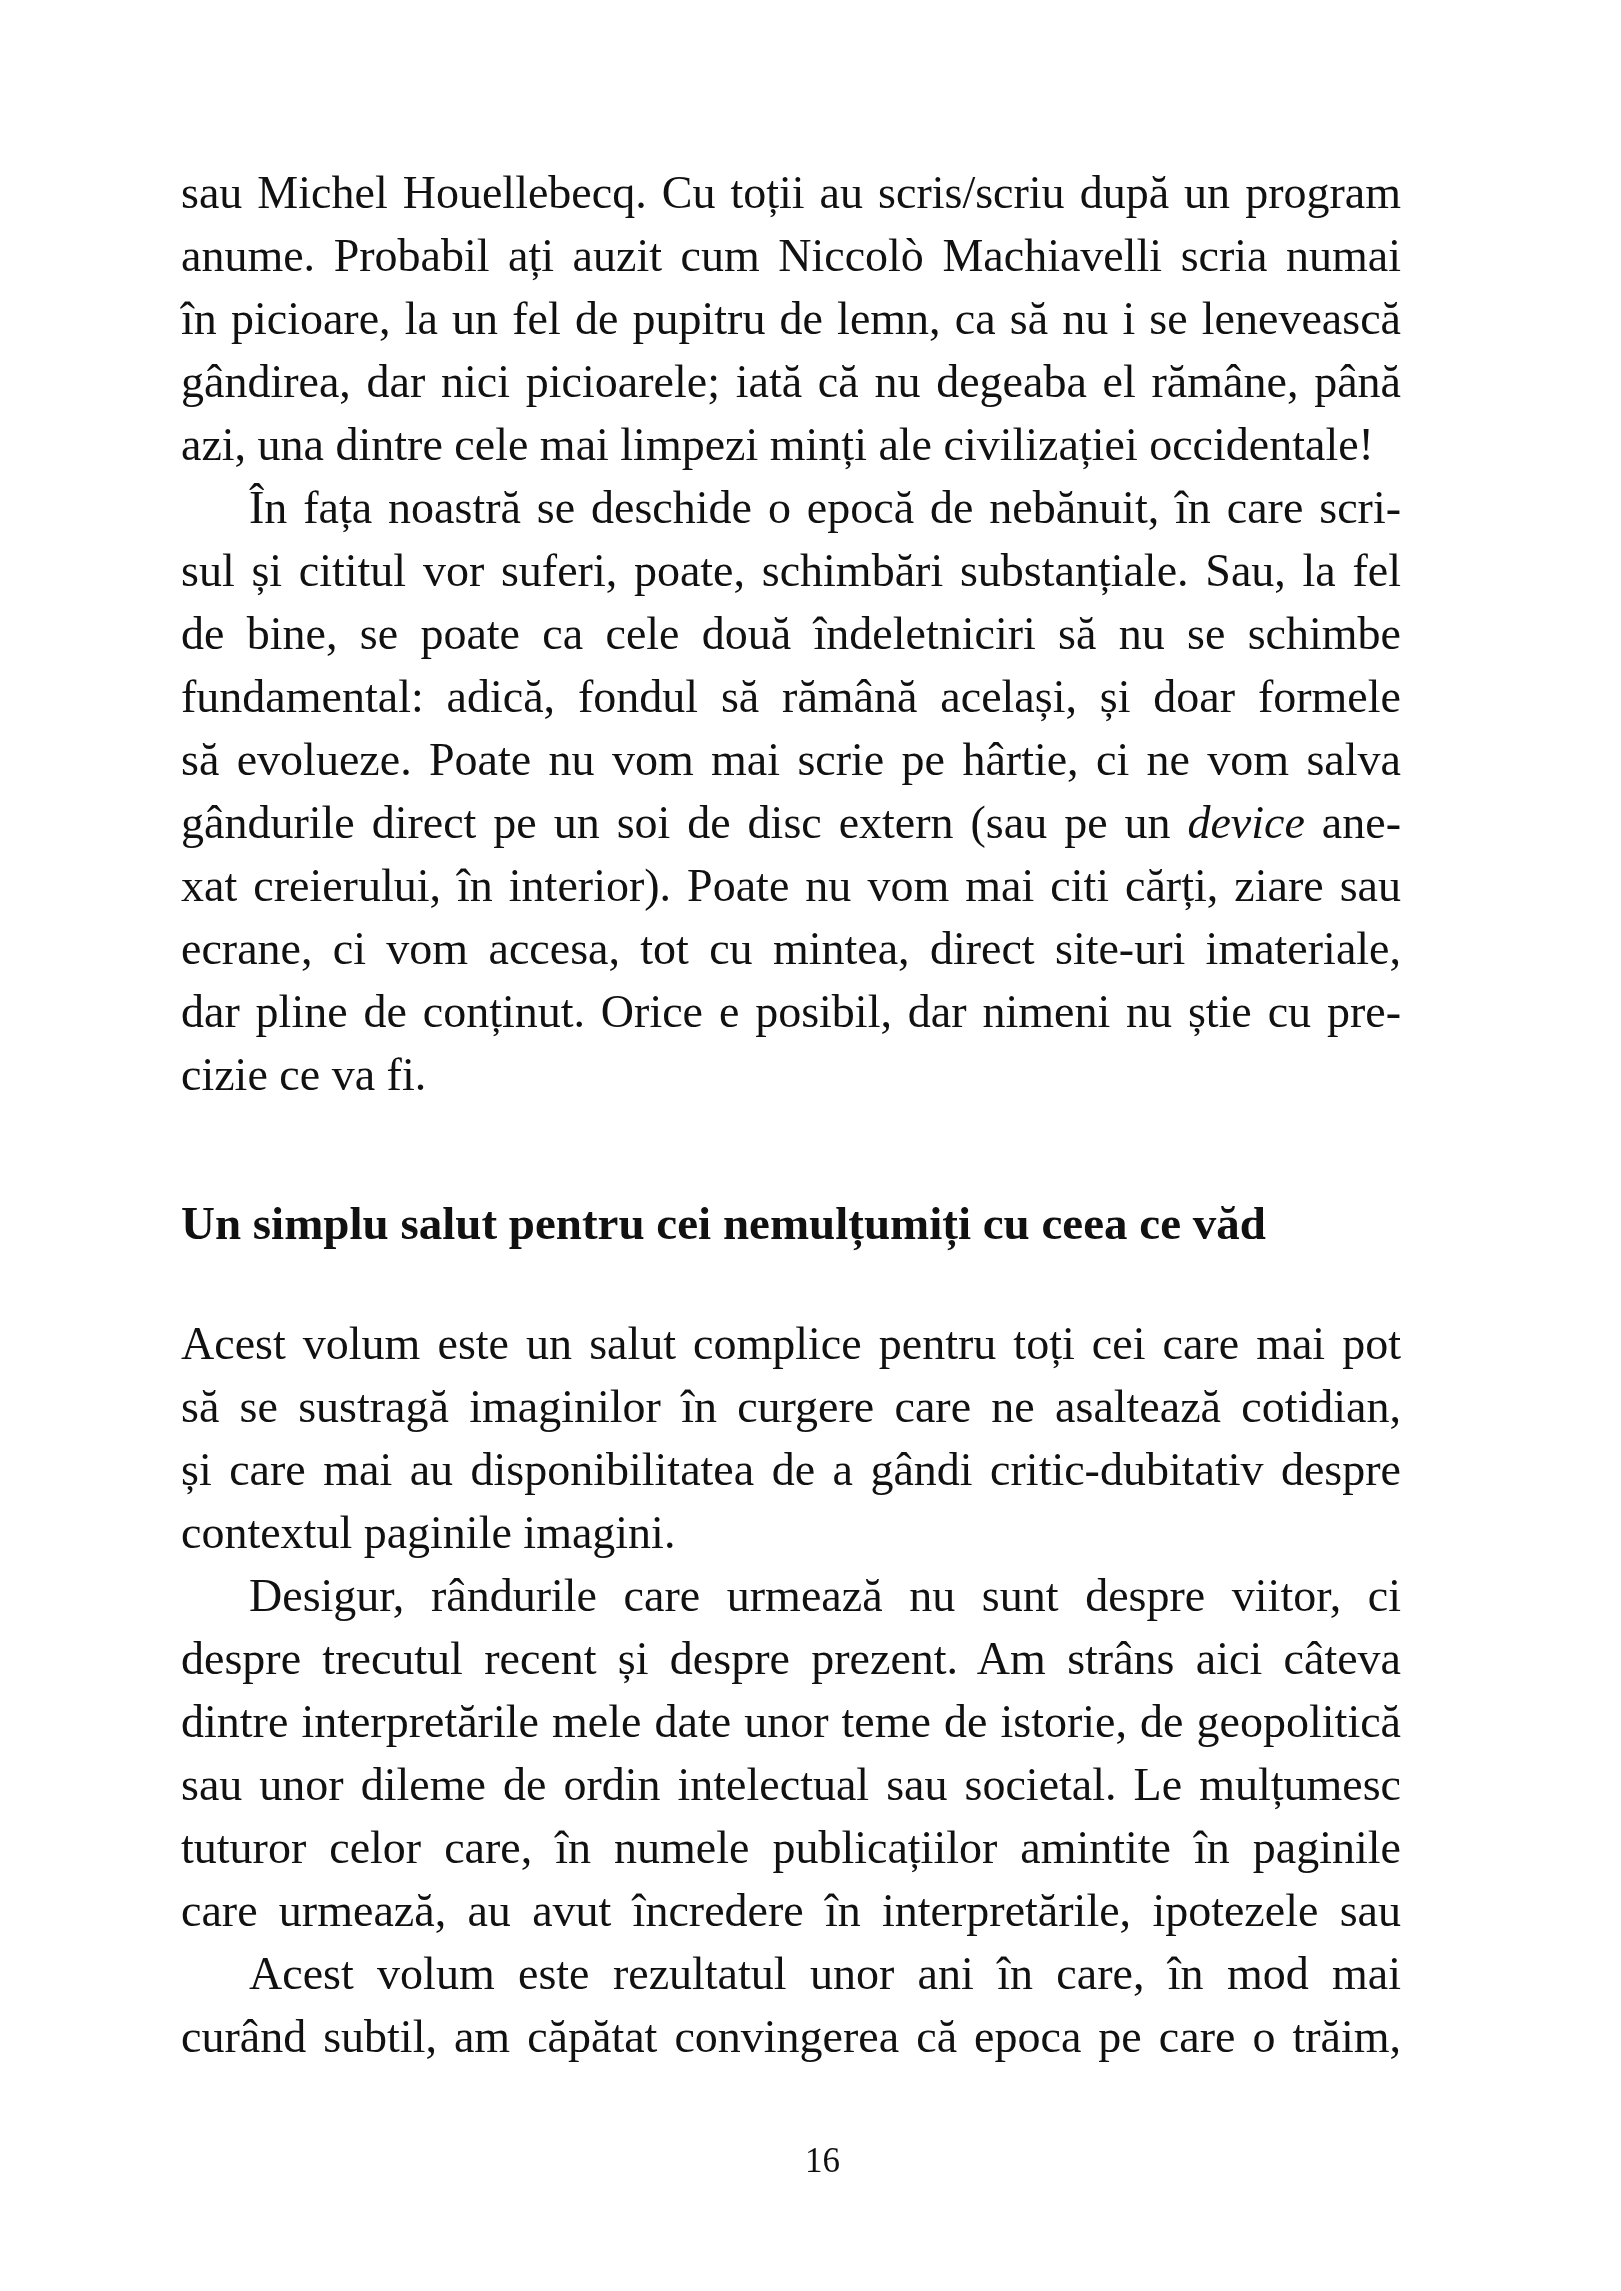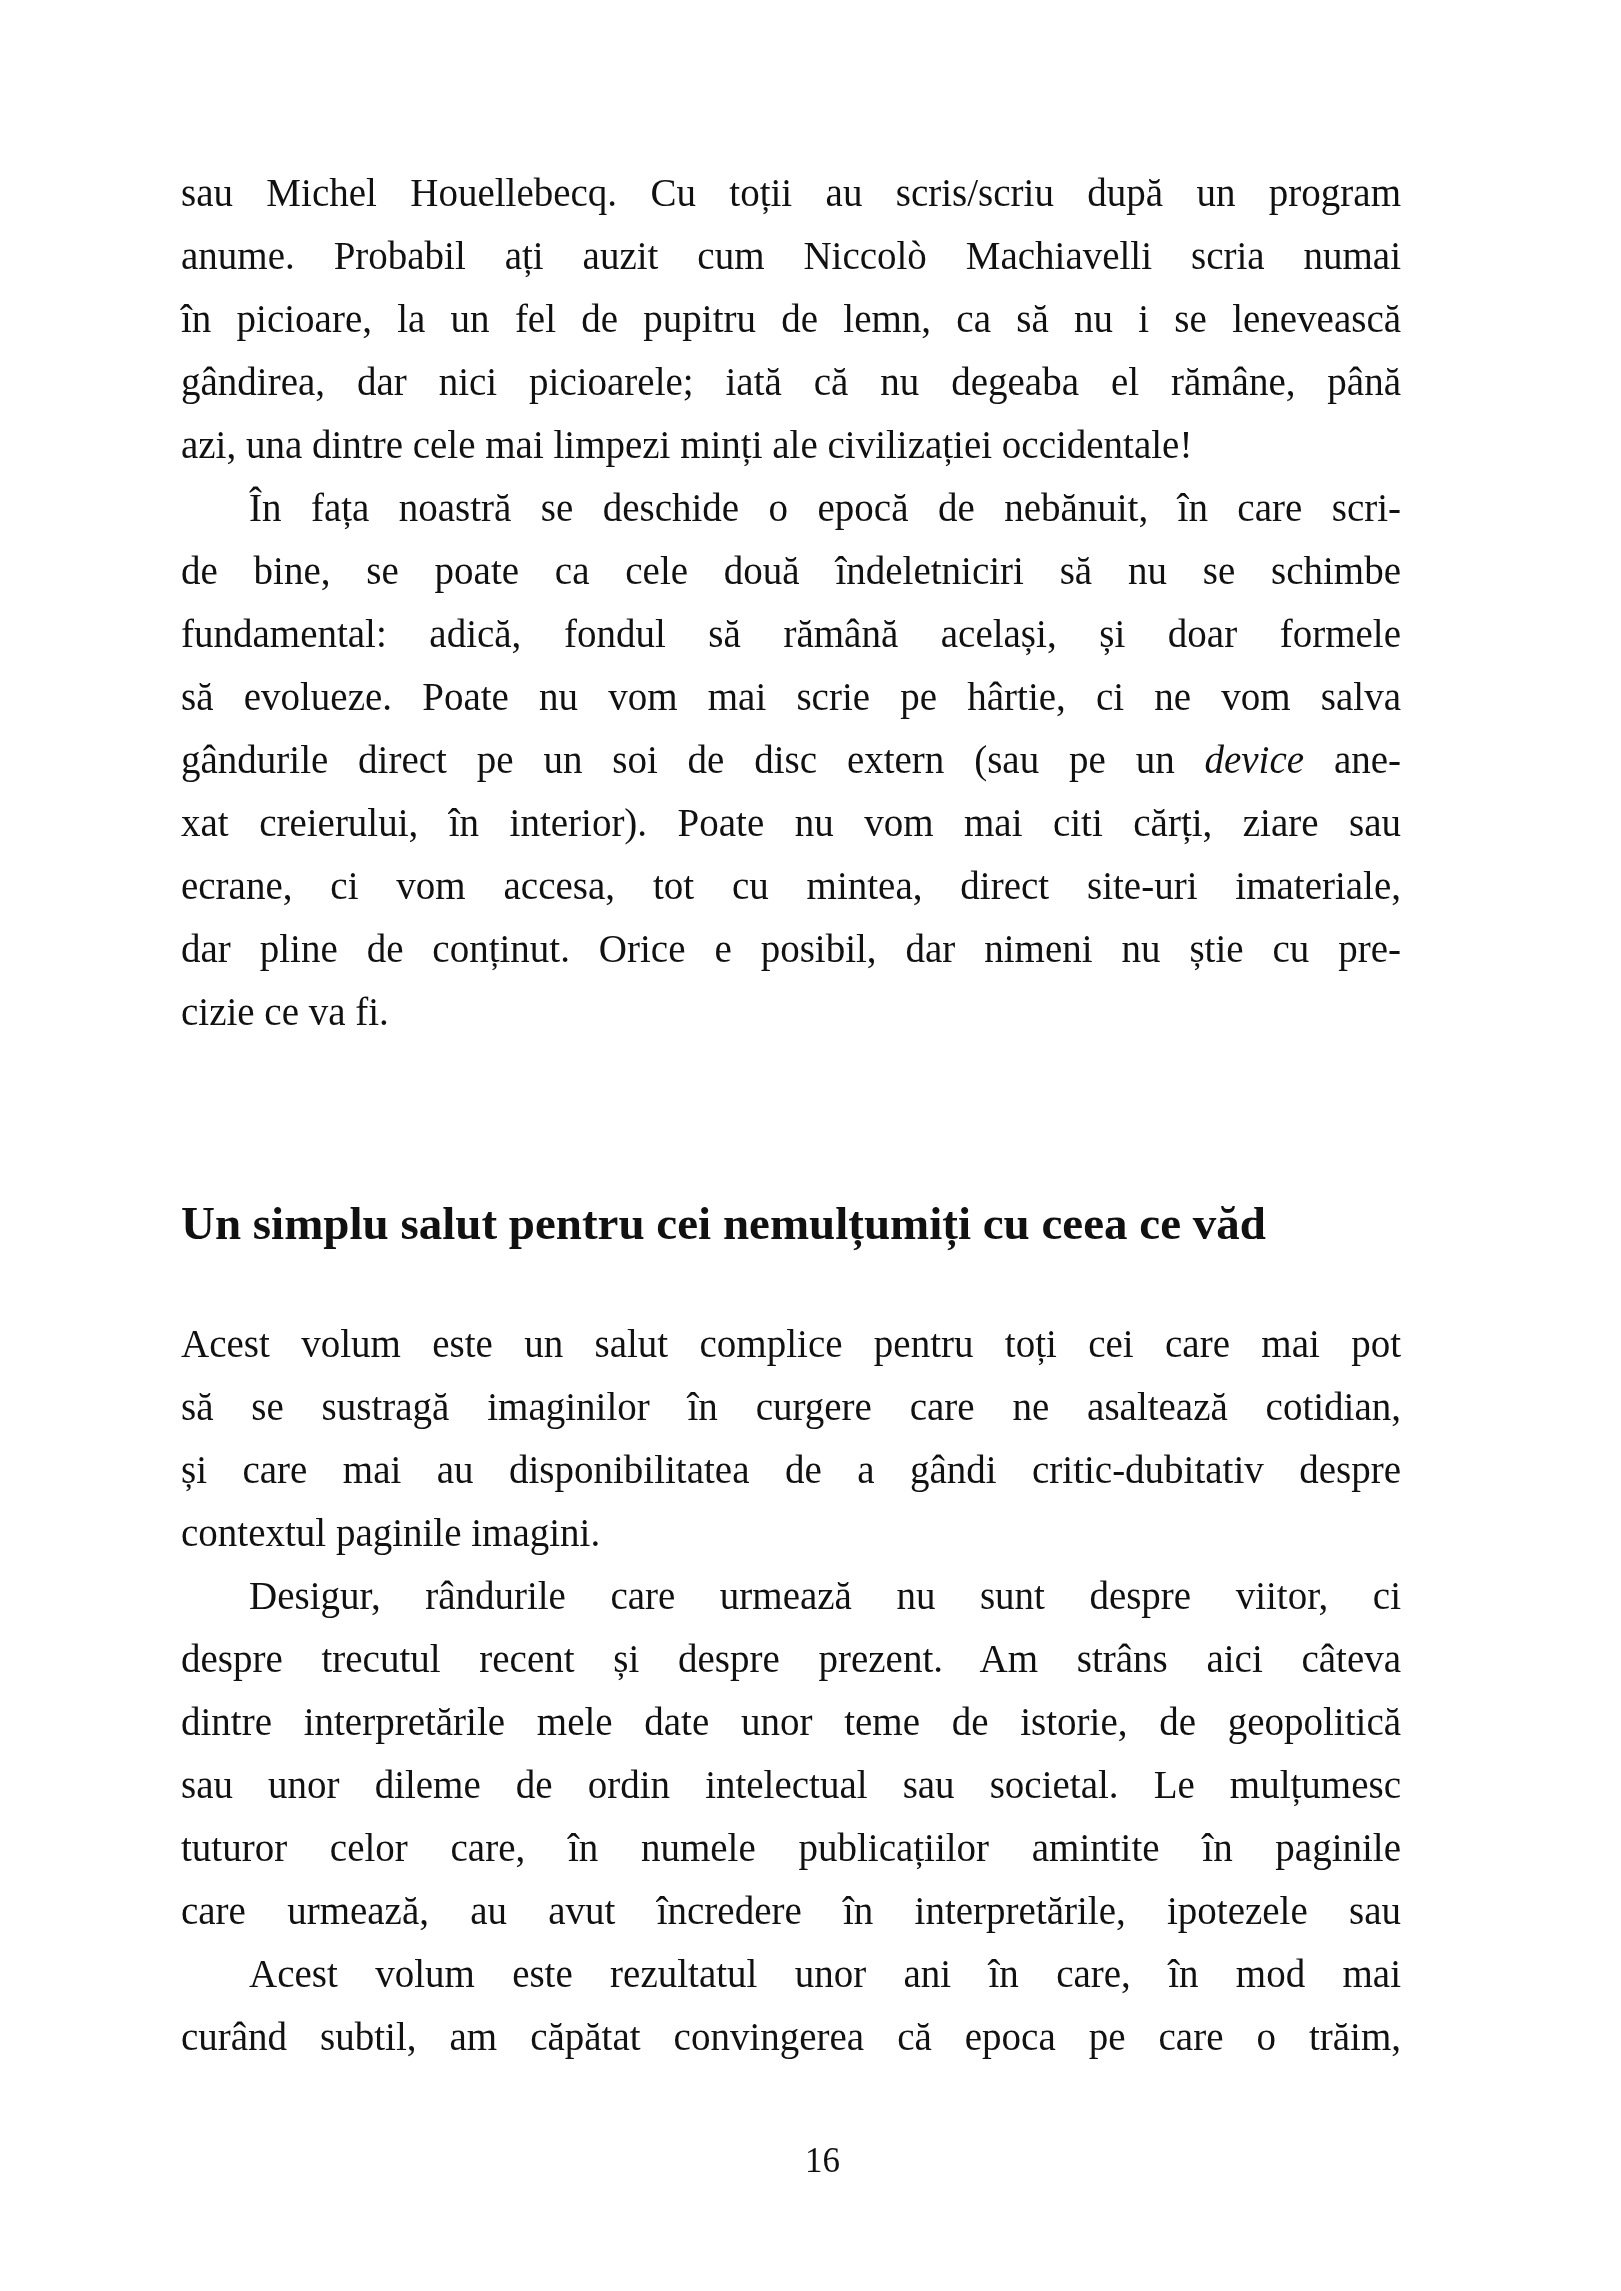--- a/index.html
+++ b/index.html
@@ -5,21 +5,21 @@
   html, body { margin: 0; padding: 0; background: #ffffff; }
   body { width: 1621px; height: 2291px; position: relative; overflow: hidden; }
   .page { position: absolute; left: 0; top: 0; width: 1621px; height: 2291px; background: #fff; }
   .text-block {
     position: absolute; left: 181px; width: 1220px;
     font-family: "Liberation Serif", "DejaVu Serif", serif;
     color: #111111;
   }
   .line {
     display: block; height: 63px; line-height: 63px;
-    font-size: 39px; white-space: nowrap;
+    font-size: 46px; white-space: nowrap;
     text-align: justify; text-align-last: justify;
   }
   .line.last { text-align-last: left; }
   .line.indent { padding-left: 68px; box-sizing: border-box; }
   .heading {
     position: absolute; left: 181px; top: 1192px;
     font-family: "Liberation Serif", "DejaVu Serif", serif;
     font-weight: bold; font-size: 47px; line-height: 63px; color: #111;
     white-space: nowrap;
   }
@@ -36,20 +36,21 @@
 
   <div class="text-block" style="top:161px;">
 
     <span class="line">sau Michel Houellebecq. Cu toții au scris/scriu după un program</span>
     <span class="line">anume. Probabil ați auzit cum Niccolò Machiavelli scria numai</span>
     <span class="line">în picioare, la un fel de pupitru de lemn, ca să nu i se lenevească</span>
     <span class="line">gândirea, dar nici picioarele; iată că nu degeaba el rămâne, până</span>
     <span class="line last">azi, una dintre cele mai limpezi minți ale civilizației occidentale!</span>
 
     <span class="line indent">În fața noastră se deschide o epocă de nebănuit, în care scri-</span>
+    <span class="line">sul și cititul vor suferi, poate, schimbări substanțiale. Sau, la fel</span>
     <span class="line">de bine, se poate ca cele două îndeletniciri să nu se schimbe</span>
     <span class="line">fundamental: adică, fondul să rămână același, și doar formele</span>
     <span class="line">să evolueze. Poate nu vom mai scrie pe hârtie, ci ne vom salva</span>
     <span class="line"><span>gândurile direct pe un soi de disc extern (sau pe un </span><em>device</em><span> ane-</span></span>
     <span class="line">xat creierului, în interior). Poate nu vom mai citi cărți, ziare sau</span>
     <span class="line">ecrane, ci vom accesa, tot cu mintea, direct site-uri imateriale,</span>
     <span class="line">dar pline de conținut. Orice e posibil, dar nimeni nu știe cu pre-</span>
     <span class="line last">cizie ce va fi.</span>
   </div>
 

